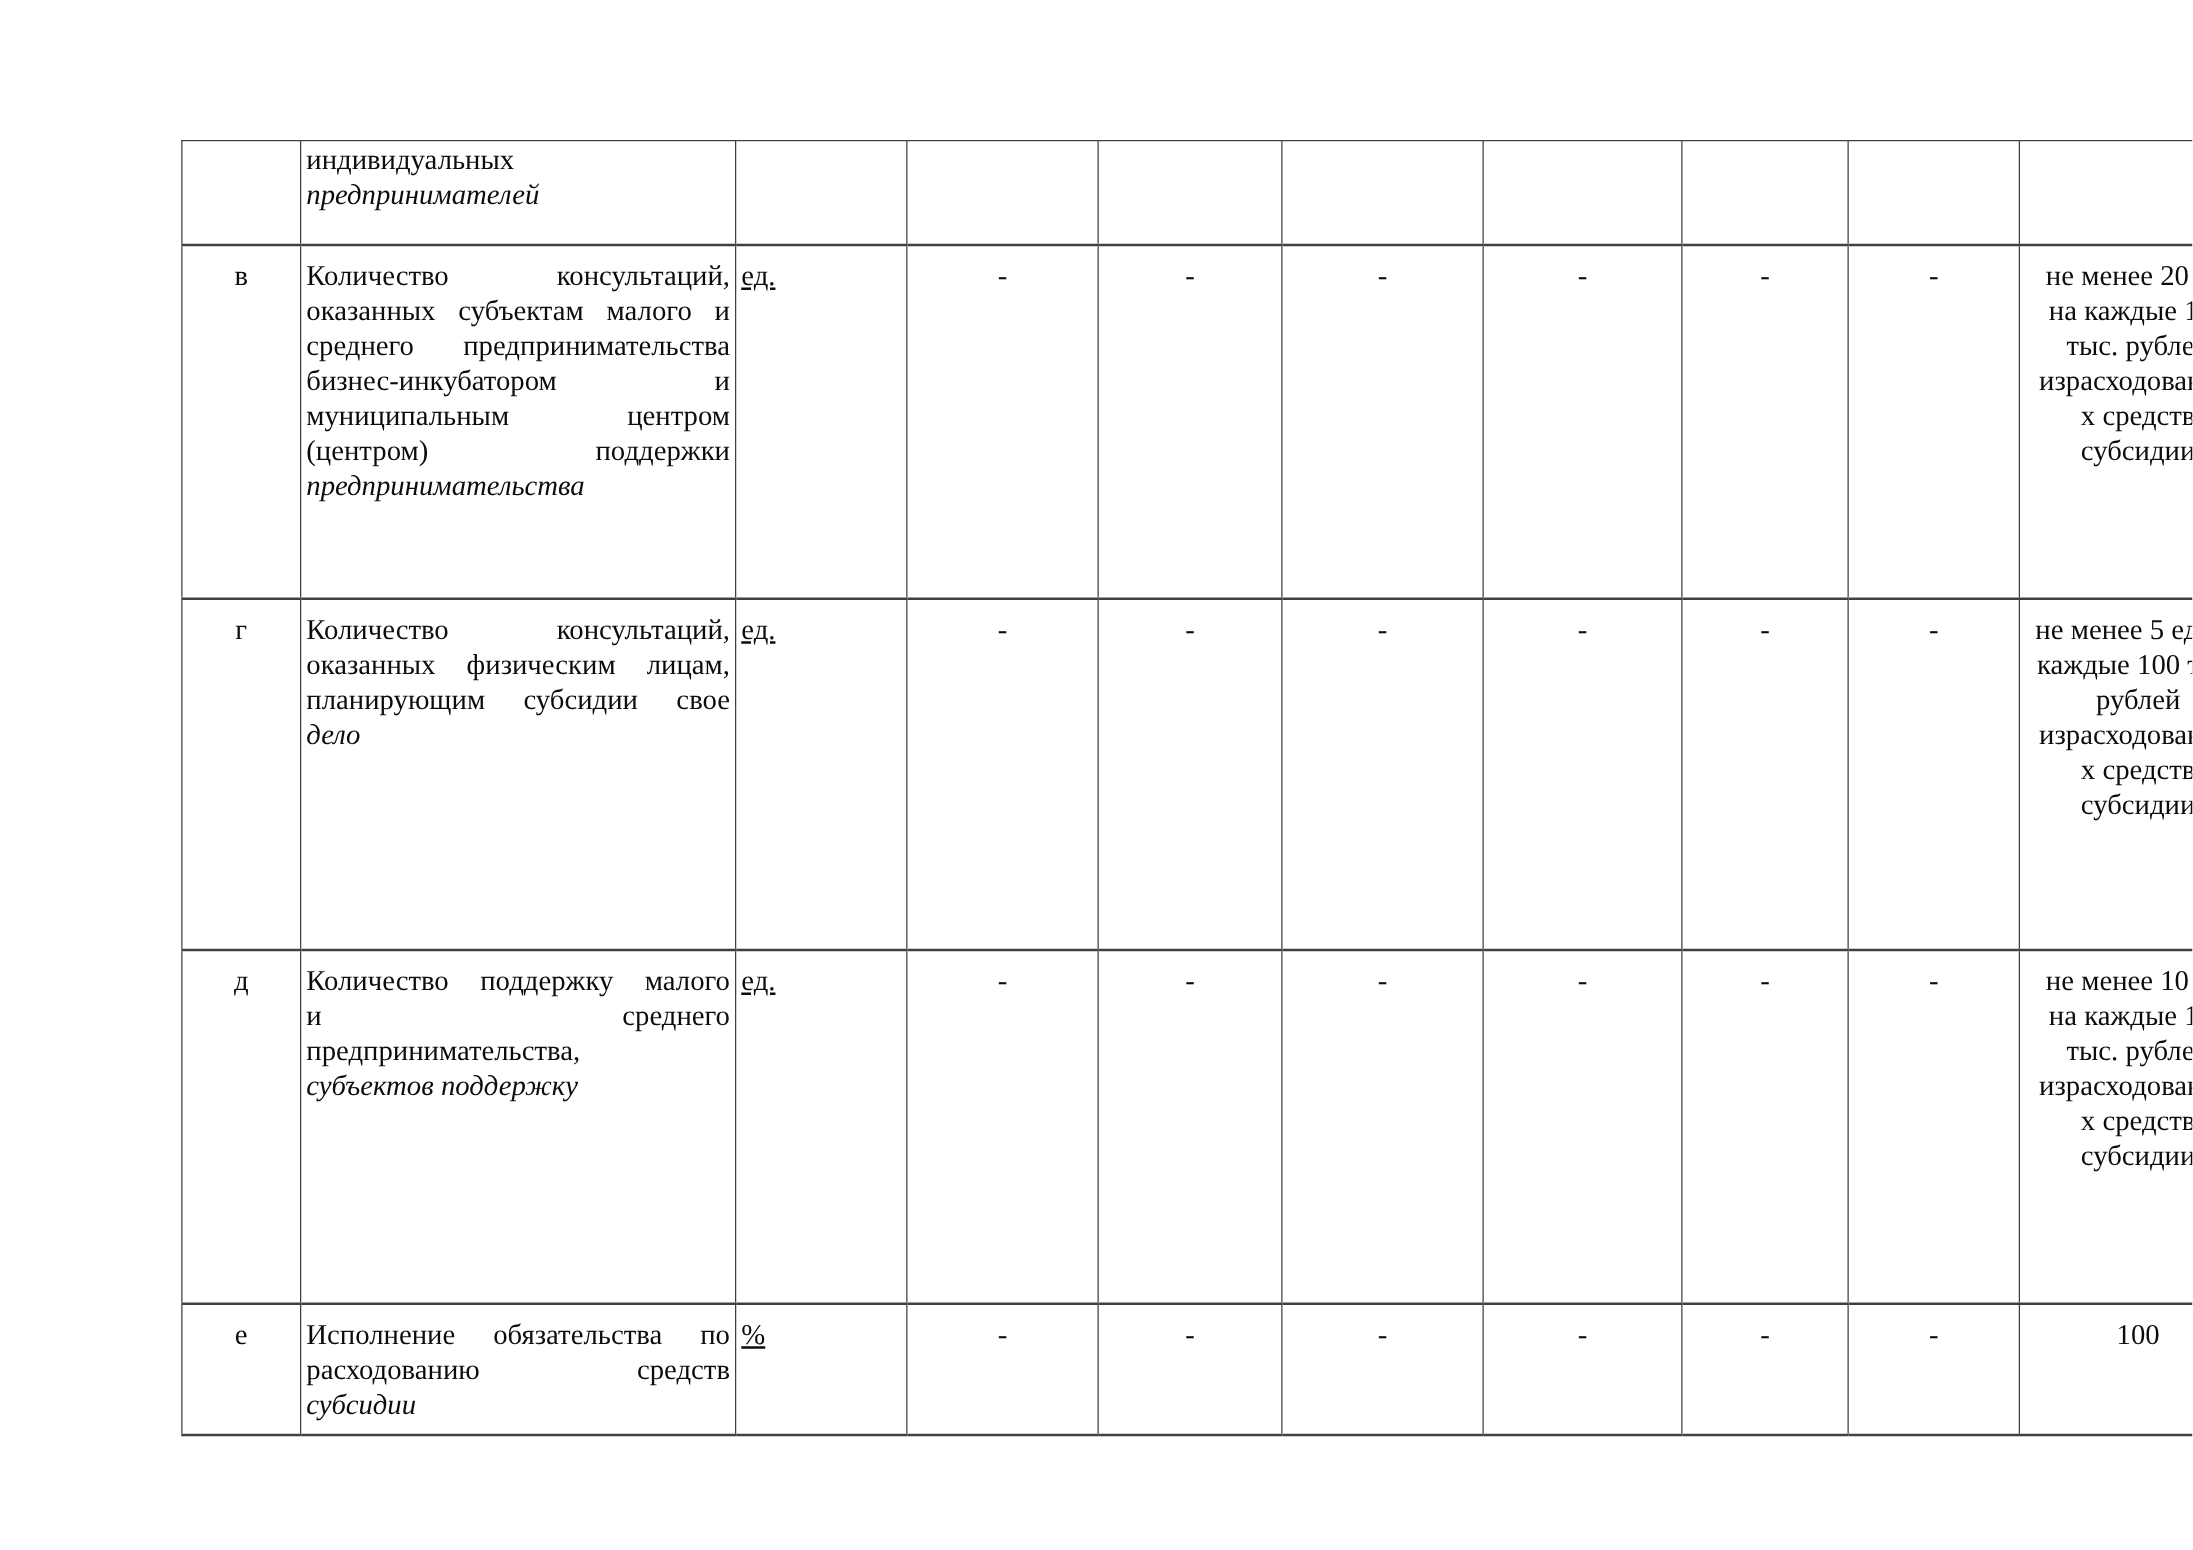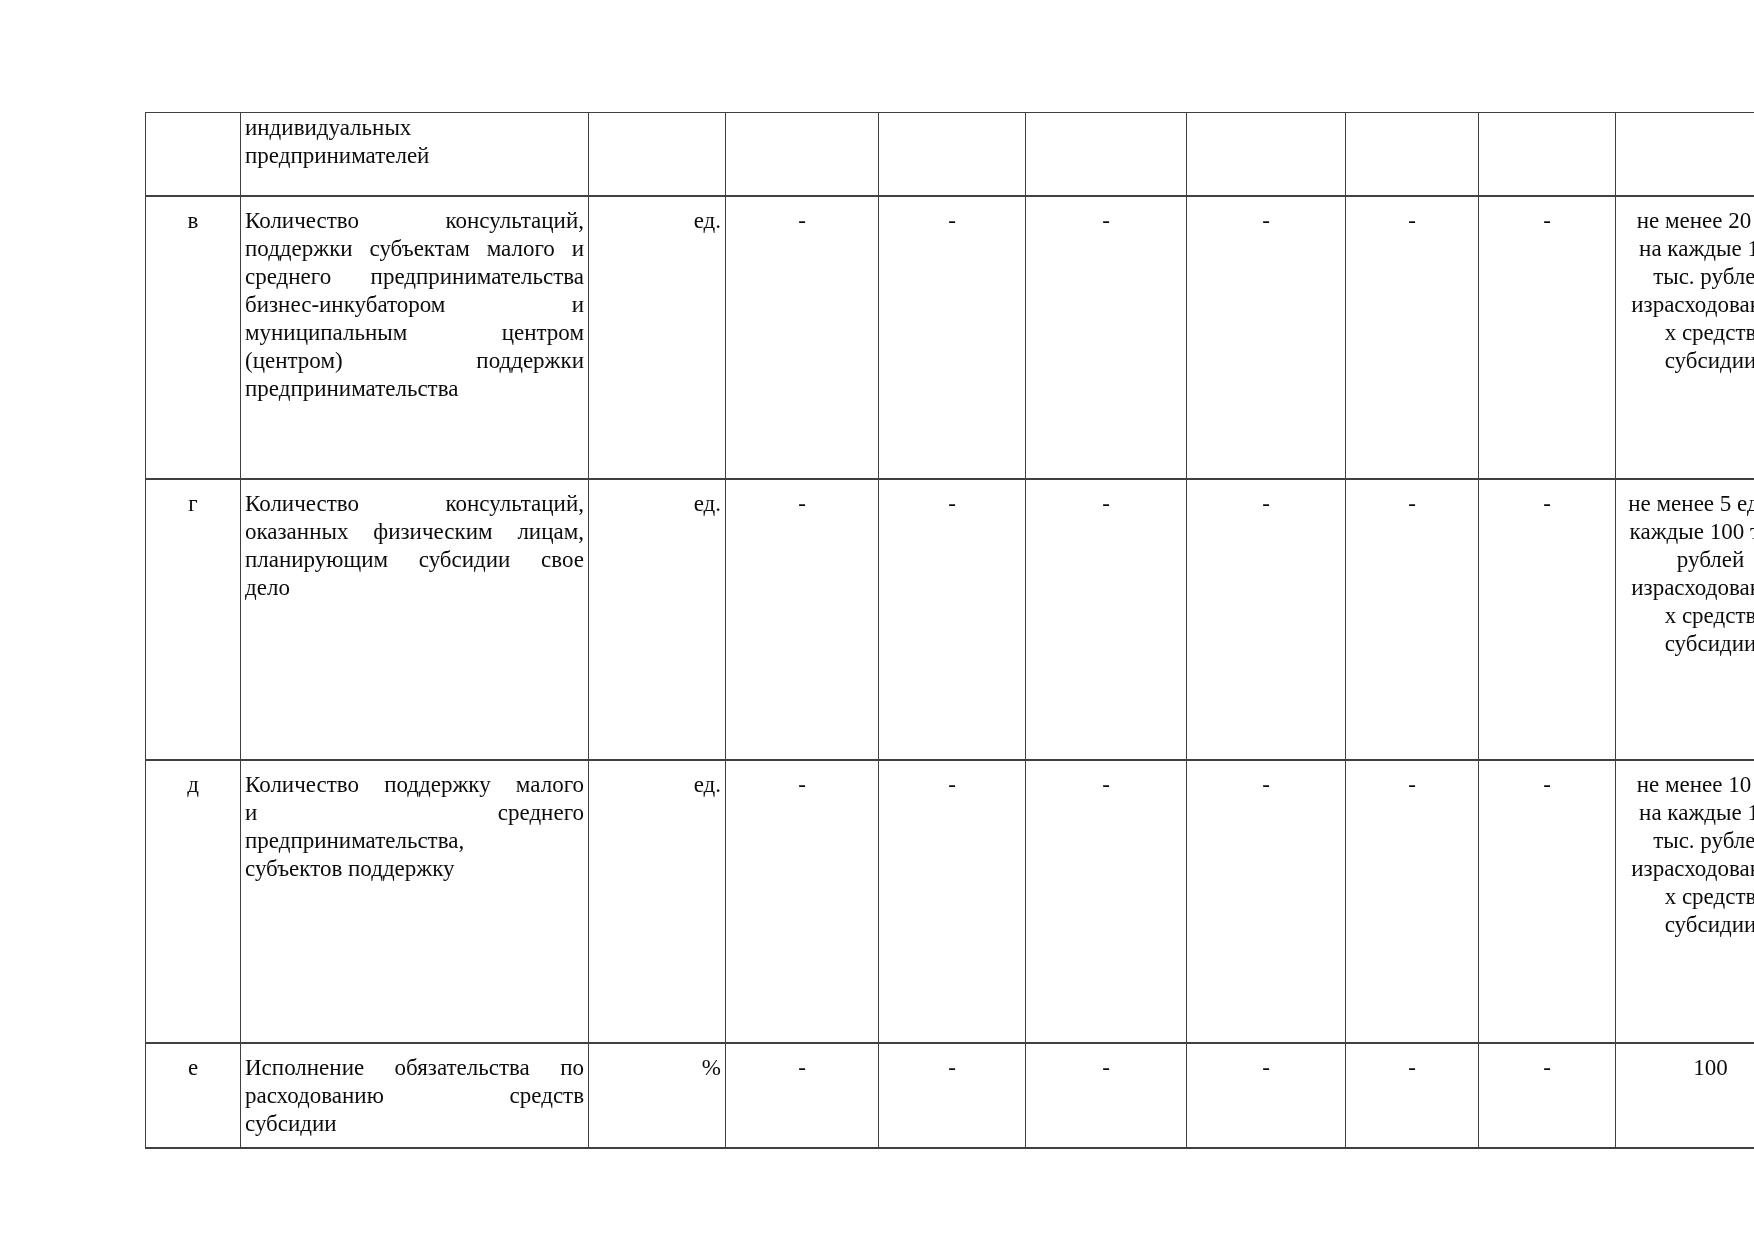--- a/index.html
+++ b/index.html
@@ -35,32 +35,33 @@
   tr.partial td { padding-top: 1px; }
 
   
   tbody tr:nth-child(1) { height: 83px; }
   tbody tr:nth-child(2) { height: 283px; }
   tbody tr:nth-child(3) { height: 281px; }
   tbody tr:nth-child(4) { height: 283px; }
   tbody tr:nth-child(5) { height: 105px; }
 
   td.cell-label { text-align: center; }
-  td.cell-unit  { text-align: right; }
+  td.cell-unit  { text-align: left; text-decoration: underline; }
   td.cell-value { text-align: center; }
   td.cell-desc  { padding-left: 4px; padding-right: 4px; }
   td.cell-target{ padding-left: 6px; padding-right: 6px; }
 
   .desc-line {
     text-align: justify;
     text-align-last: justify;
     white-space: normal;
   }
   .desc-line:last-child {
     text-align-last: left;
+    font-style: italic;
   }
   .target-line {
     text-align: center;
     white-space: nowrap;
   }
 </style>
 </head>
 <body>
 
 <div class="page">
@@ -90,21 +91,21 @@
           <td class="cell-value"></td>
           <td class="cell-value"></td>
           <td class="cell-value"></td>
           <td class="cell-value"></td>
           <td class="cell-target"></td>
         </tr>
         <tr>
           <td class="cell-label">в</td>
           <td class="cell-desc">
             <div class="desc-line">Количество консультаций,</div>
-            <div class="desc-line">поддержки субъектам малого и</div>
+            <div class="desc-line">оказанных субъектам малого и</div>
             <div class="desc-line">среднего предпринимательства</div>
             <div class="desc-line">бизнес-инкубатором и</div>
             <div class="desc-line">муниципальным центром</div>
             <div class="desc-line">(центром) поддержки</div>
             <div class="desc-line">предпринимательства</div>
           </td>
           <td class="cell-unit">ед.</td>
           <td class="cell-value">-</td>
           <td class="cell-value">-</td>
           <td class="cell-value">-</td>

